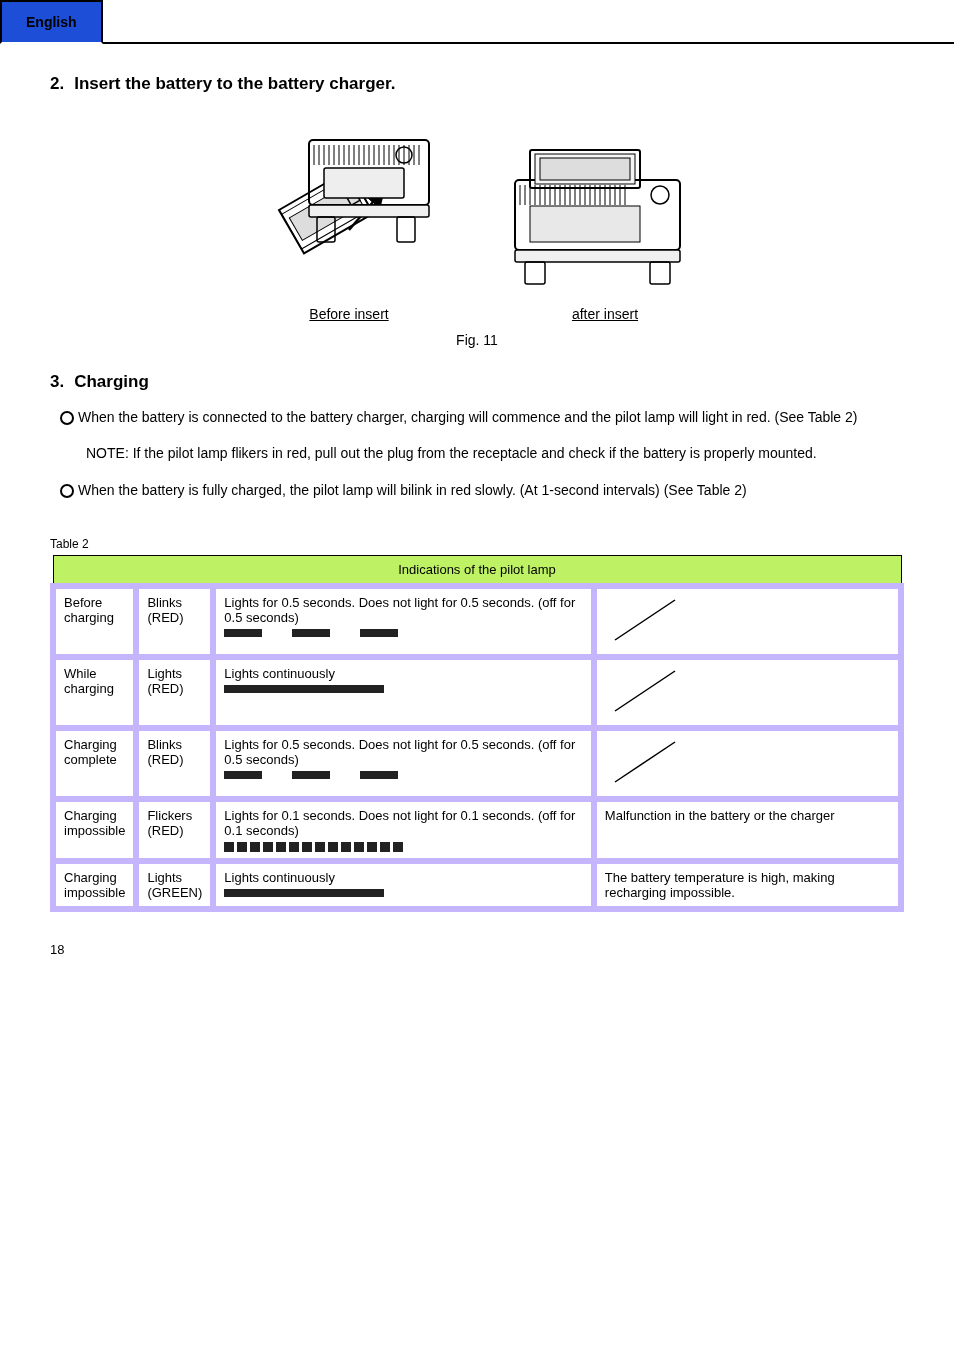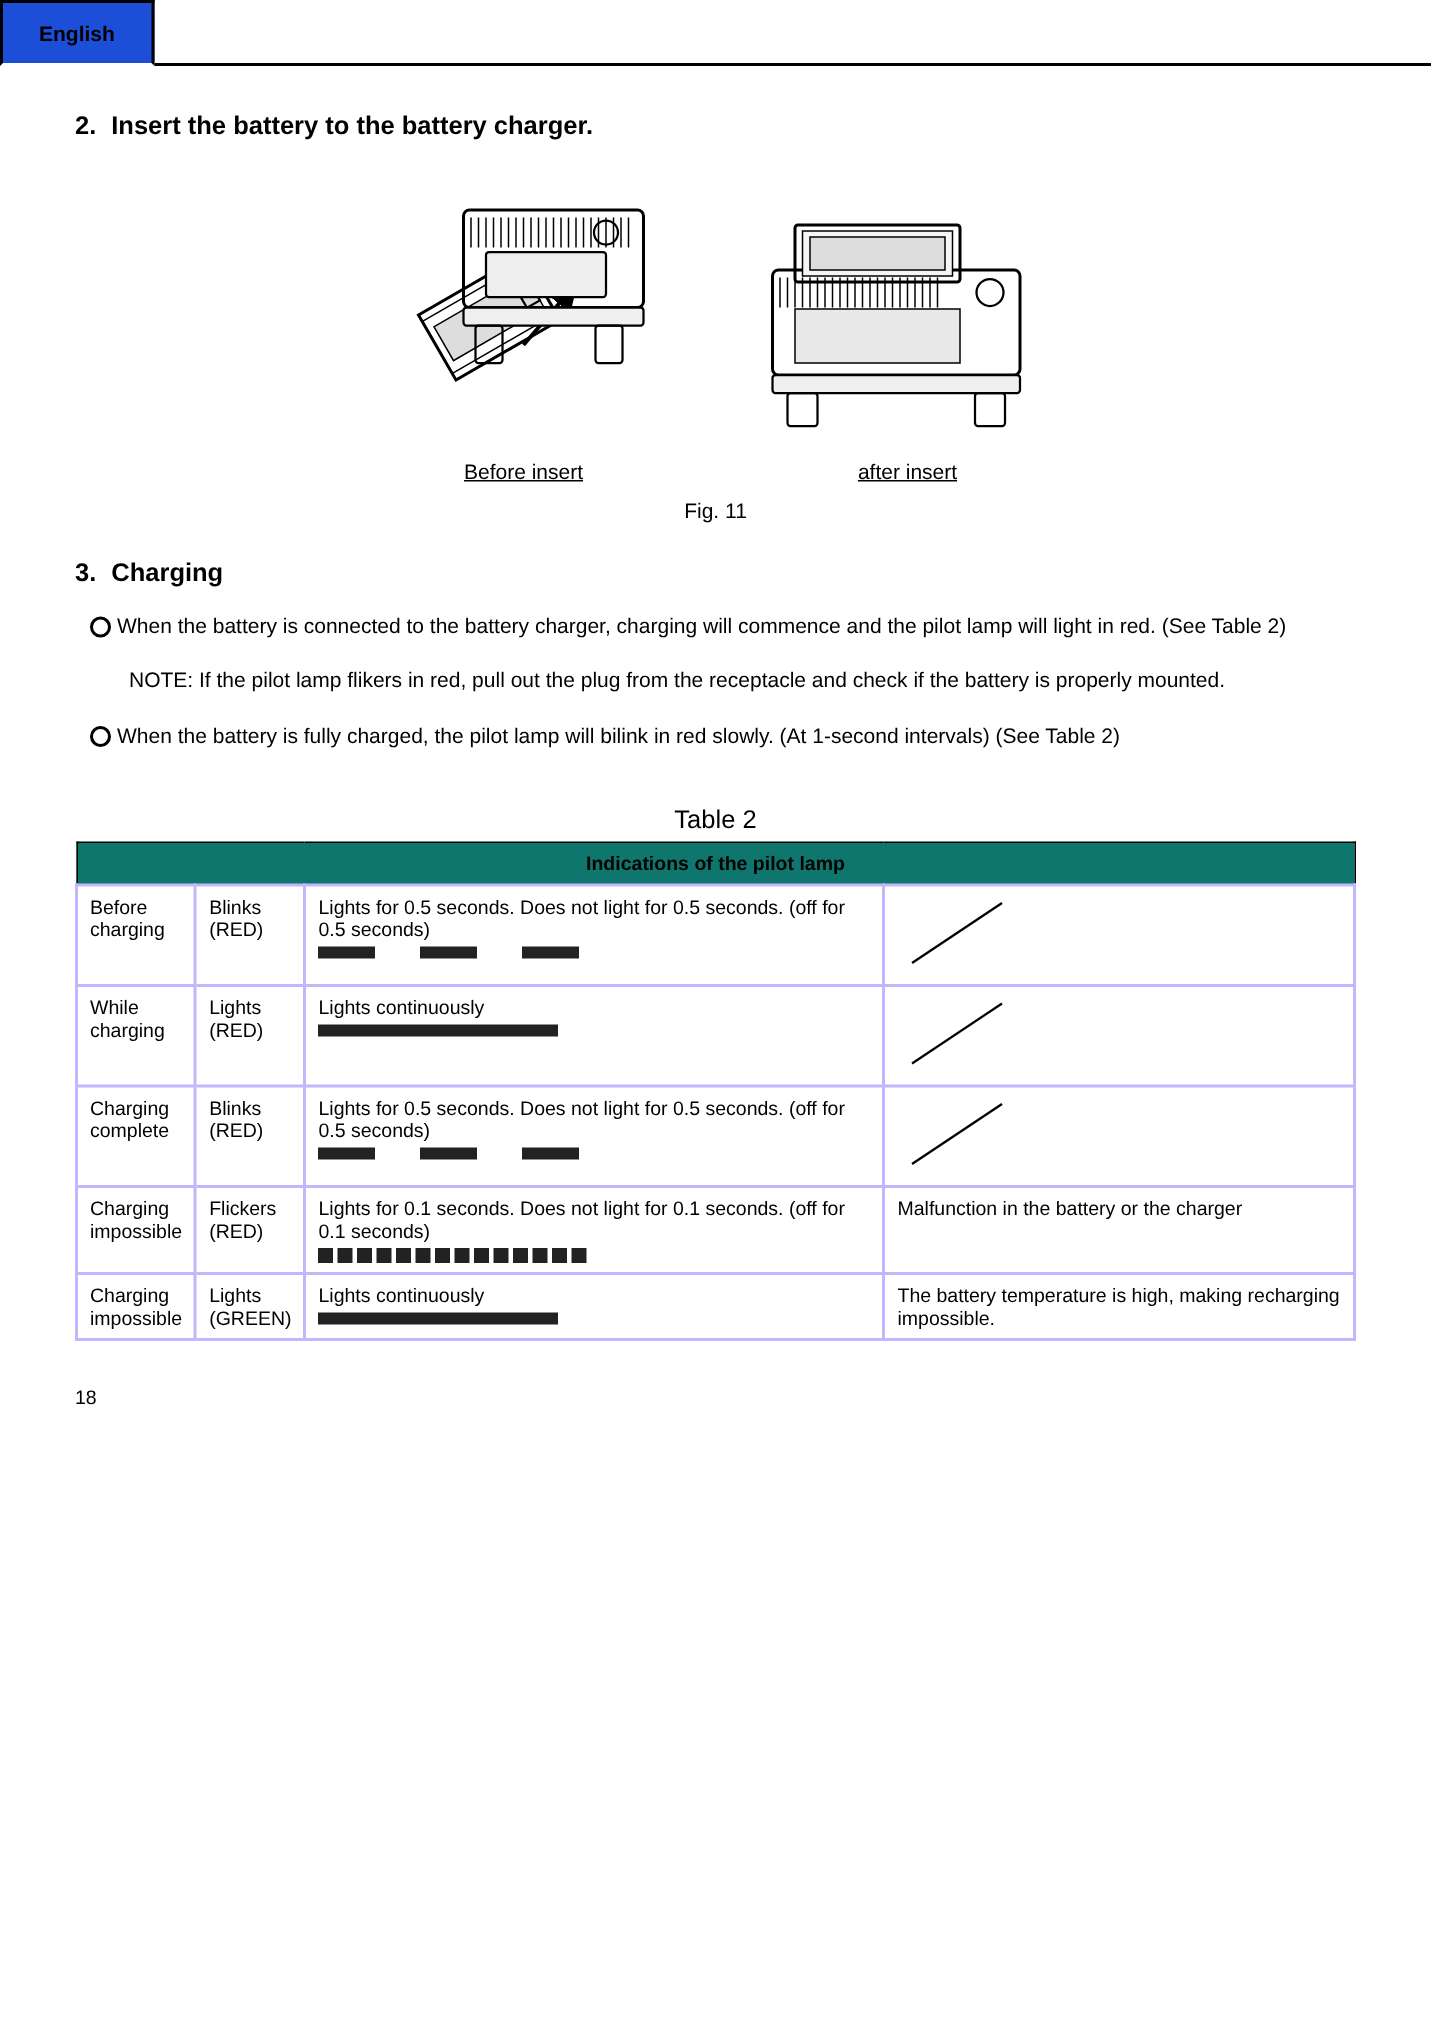--- a/index.html
+++ b/index.html
@@ -131,43 +131,42 @@
       font-size: 14px;
       line-height: 1.6;
     }
 
     .note-label {
       font-weight: normal;
     }
 
     
     .table-title {
-      text-align: center;
-      font-size: 17px;
+      font-size: 12px;
       font-weight: normal;
       margin-bottom: 4px;
       margin-top: 36px;
     }
 
     table.pilot-table {
       width: 100%;
       border-collapse: collapse;
       font-size: 13px;
     }
 
     table.pilot-table th {
       border: 1px solid #000;
       padding: 6px 8px;
       text-align: center;
-      background: #0f766e;
-      font-weight: bold;
+      background: #bef264;
+      font-weight: normal;
     }
 
     table.pilot-table td {
-      border: 2px solid #c4b5fd;
+      border: 6px solid #c4b5fd;
       padding: 6px 8px;
       vertical-align: top;
     }
 
     .header-cell {
       text-align: center;
       font-size: 13px;
     }
 
     .light-bar {

